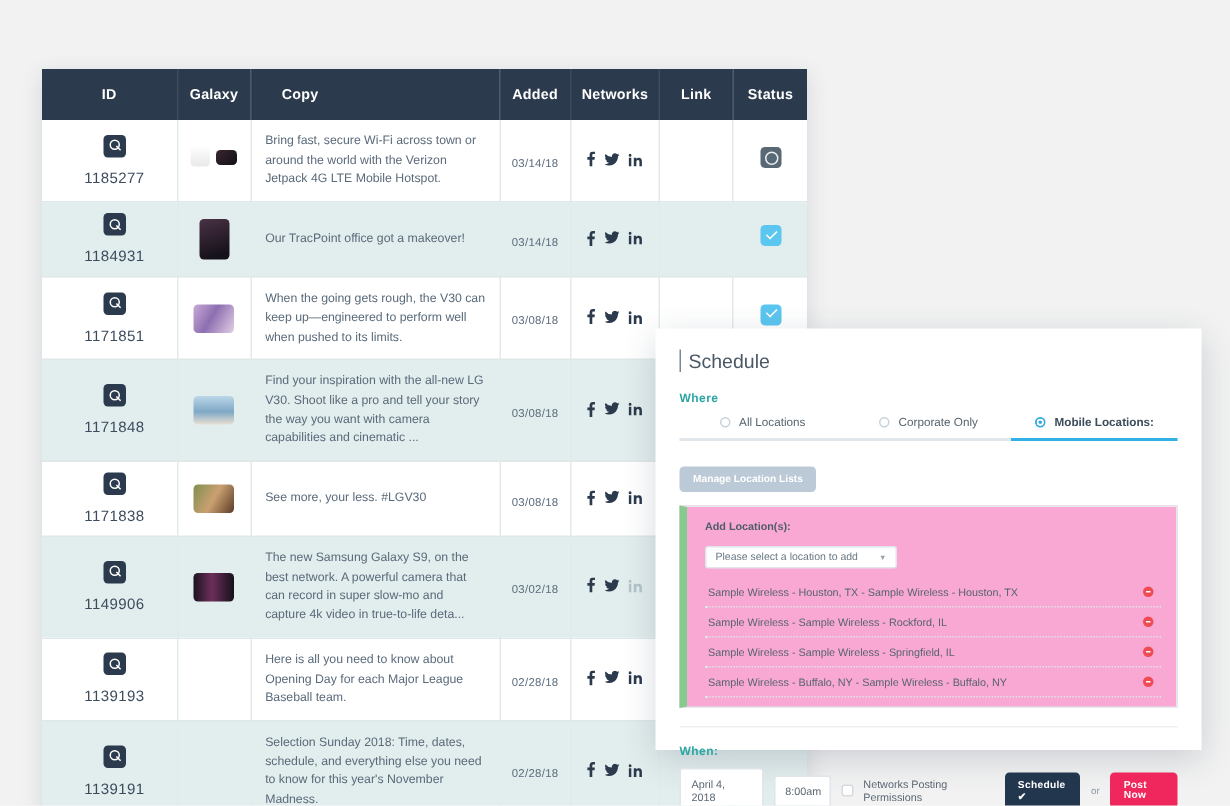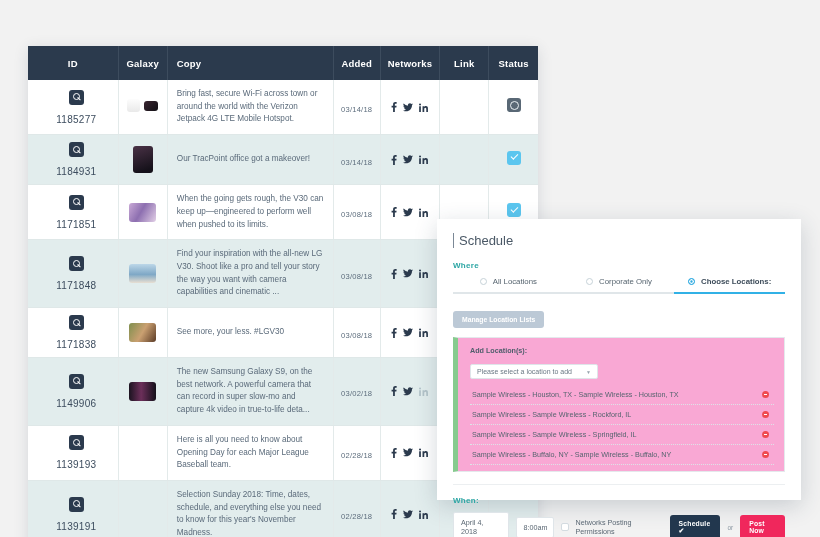--- a/index.html
+++ b/index.html
@@ -24,21 +24,21 @@
     color: #ffffff;
     font-size: 9.5px;
     font-weight: bold;
     letter-spacing: .2px;
     height: 34px;
     text-align: center;
     border-right: 1px solid #3d4c5e;
     vertical-align: middle;
   }
   table.posts thead th:last-child { border-right: none; }
-  table.posts thead th.c-copy { text-align: left; padding-left: 9px; }
+  table.posts thead th.c-copy { text-align: left; padding-left: 20px; }
   .col-id { width: 88px; }
   .col-media { width: 48px; }
   .col-copy { width: 162px; }
   .col-added { width: 46px; }
   .col-net { width: 58px; }
   .col-link { width: 48px; }
   .col-status { width: 48px; }
 
   table.posts tbody td {
     border-right: 1px solid #e3eaea;
@@ -520,21 +520,21 @@
       <div class="radio-opt">
         <span class="rdo"></span>
         <span>All Locations</span>
       </div>
       <div class="radio-opt">
         <span class="rdo"></span>
         <span>Corporate Only</span>
       </div>
       <div class="radio-opt active">
         <span class="rdo on"></span>
-        <span>Choose Locations:</span>
+        <span>Mobile Locations:</span>
       </div>
     </div>
     <div class="radio-underline">
       <span class="seg"></span>
       <span class="seg"></span>
       <span class="seg active"></span>
     </div>
 
     <div class="manage-btn">Manage Location Lists</div>
 

